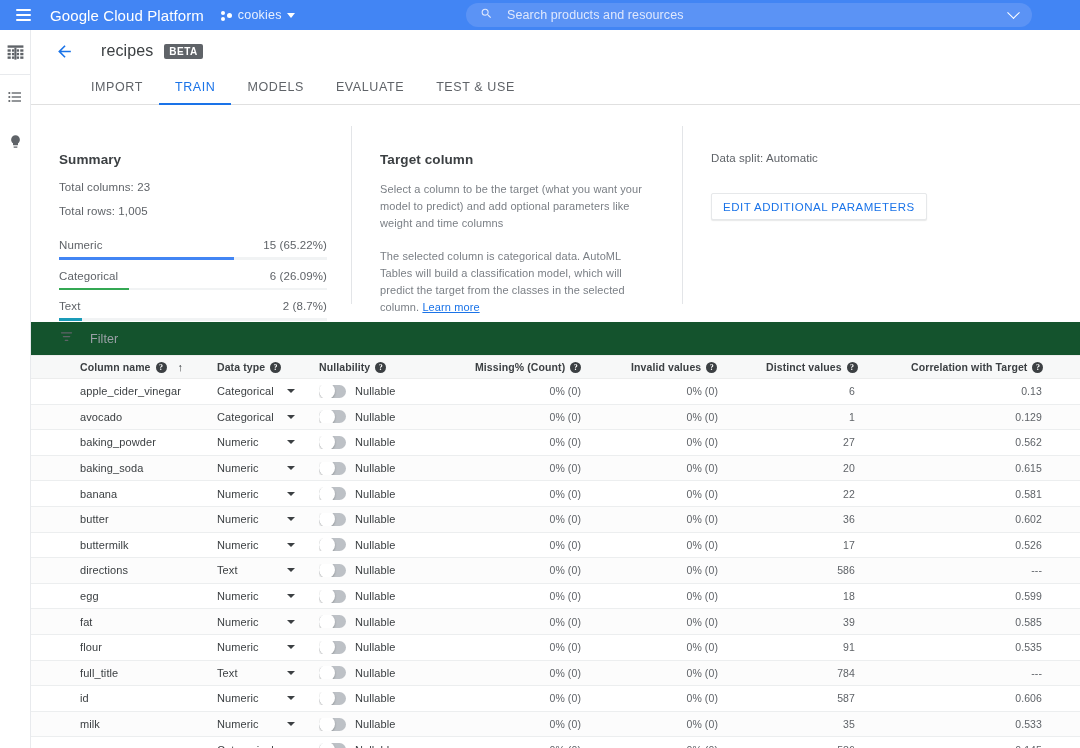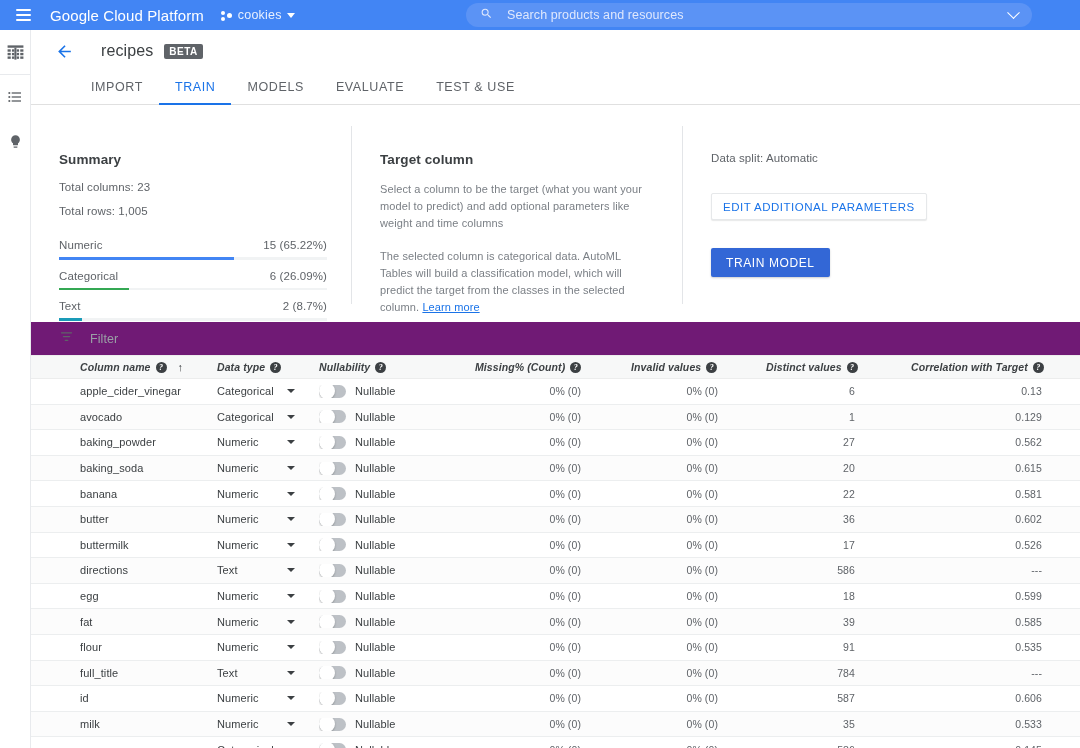--- a/index.html
+++ b/index.html
@@ -164,34 +164,33 @@
     display: inline-flex; align-items: center; justify-content: center;
     margin-top: 28px; height: 29px; padding: 0 15px;
     background: #3367d6; border: none; border-radius: 2px;
     color: #fff; font-size: 12px; font-weight: 500; letter-spacing: .6px;
     cursor: pointer; box-shadow: 0 1px 2px rgba(60,64,67,.25);
   }
 
   
   .filter-bar {
     position: absolute; left: 31px; top: 322px;
-    width: 1049px; height: 33px; background: #701a75;
+    width: 1049px; height: 33px; background: #14532d;
     display: flex; align-items: center; padding-left: 28px;
   }
   .filter-txt {
     margin-left: 16px; font-size: 12.5px; color: #9aa0a6; letter-spacing: .1px;
   }
 
   
   .tbl { position: absolute; left: 31px; top: 355px; width: 1049px; }
   .thead {
     display: flex; height: 24px; align-items: center;
     background: #f7f8f8; border-top: 1px solid #eceded;
     border-bottom: 1px solid #eceded;
-    font-style: italic;
   }
   .trow {
     display: flex; height: 25.6px; align-items: center;
     border-bottom: 1px solid #eceeef; background: #fff;
   }
   .trow:nth-child(even) { background: #fcfcfc; }
   .th, .td {
     font-size: 10.5px; color: #5f6368; letter-spacing: .1px;
     display: flex; align-items: center; overflow: hidden; white-space: nowrap;
   }
@@ -367,21 +366,20 @@
       <span>The selected column is categorical data. AutoML Tables will build a classification model, which will predict the target from the classes in the selected column.</span>
       <span class="lnk">Learn more</span>
     </div>
   </div>
 
   <div class="vdiv"></div>
 
   <div class="card card-add">
     <div class="card-line">Data split: Automatic</div>
     <div class="btn-outline">EDIT ADDITIONAL PARAMETERS</div>
-    <div><div class="btn-primary">TRAIN MODEL</div></div>
   </div>
 </div>
 
 <div class="filter-bar">
   <span>
     <svg width="15" height="15" viewBox="0 0 24 24">
       <rect x="3" y="5" width="18" height="2" rx="1" fill="#5f6368"></rect>
       <rect x="6" y="11" width="12" height="2" rx="1" fill="#5f6368"></rect>
       <rect x="9" y="17" width="6" height="2" rx="1" fill="#5f6368"></rect>
     </svg>

